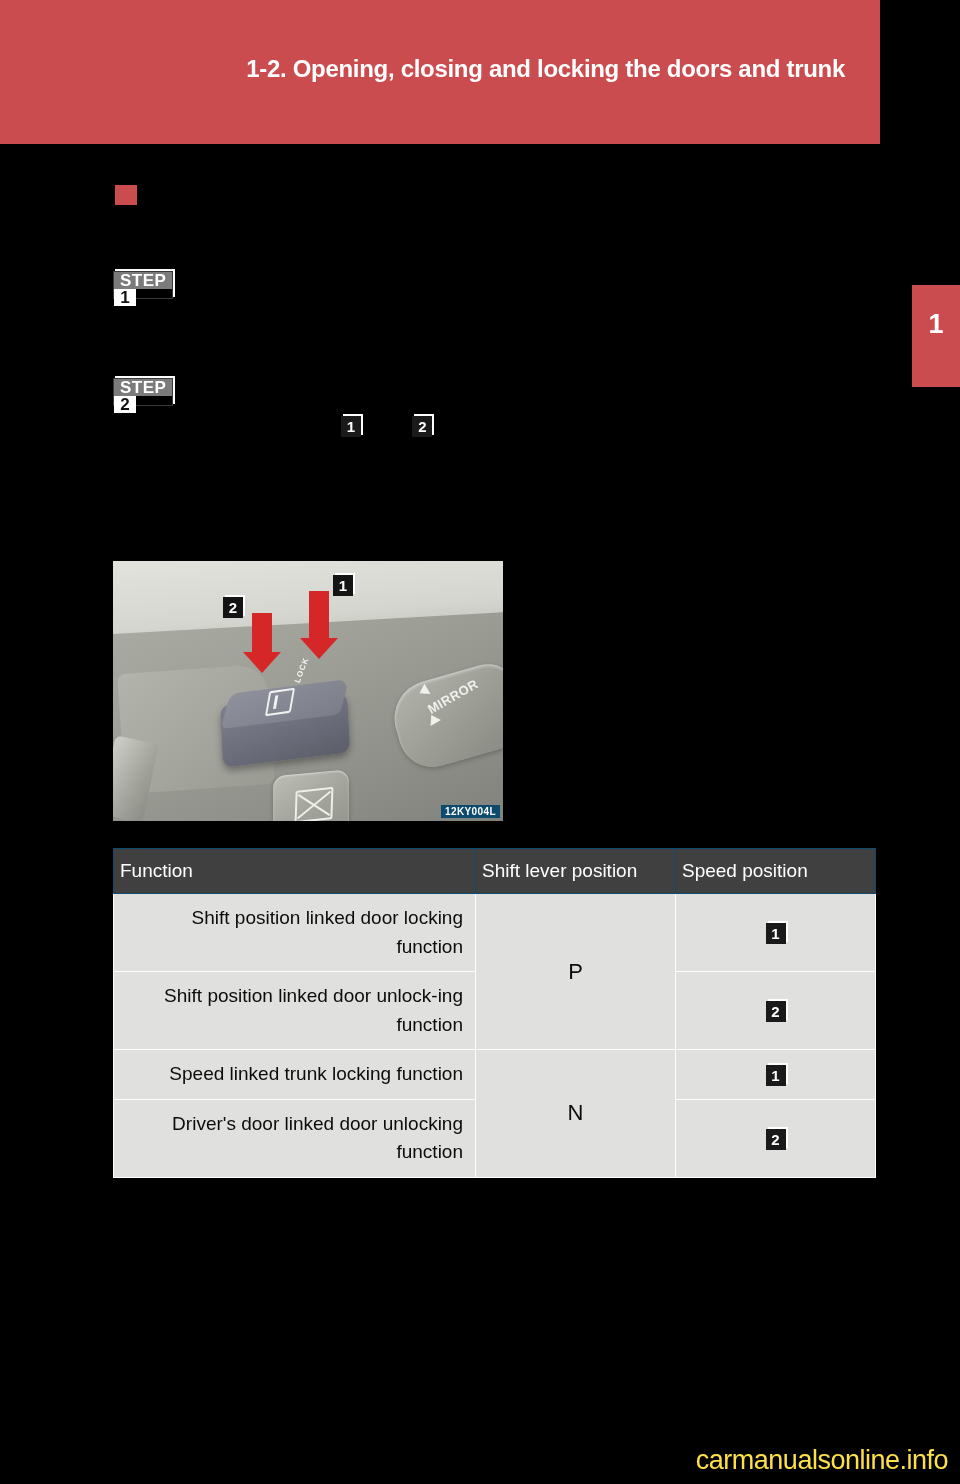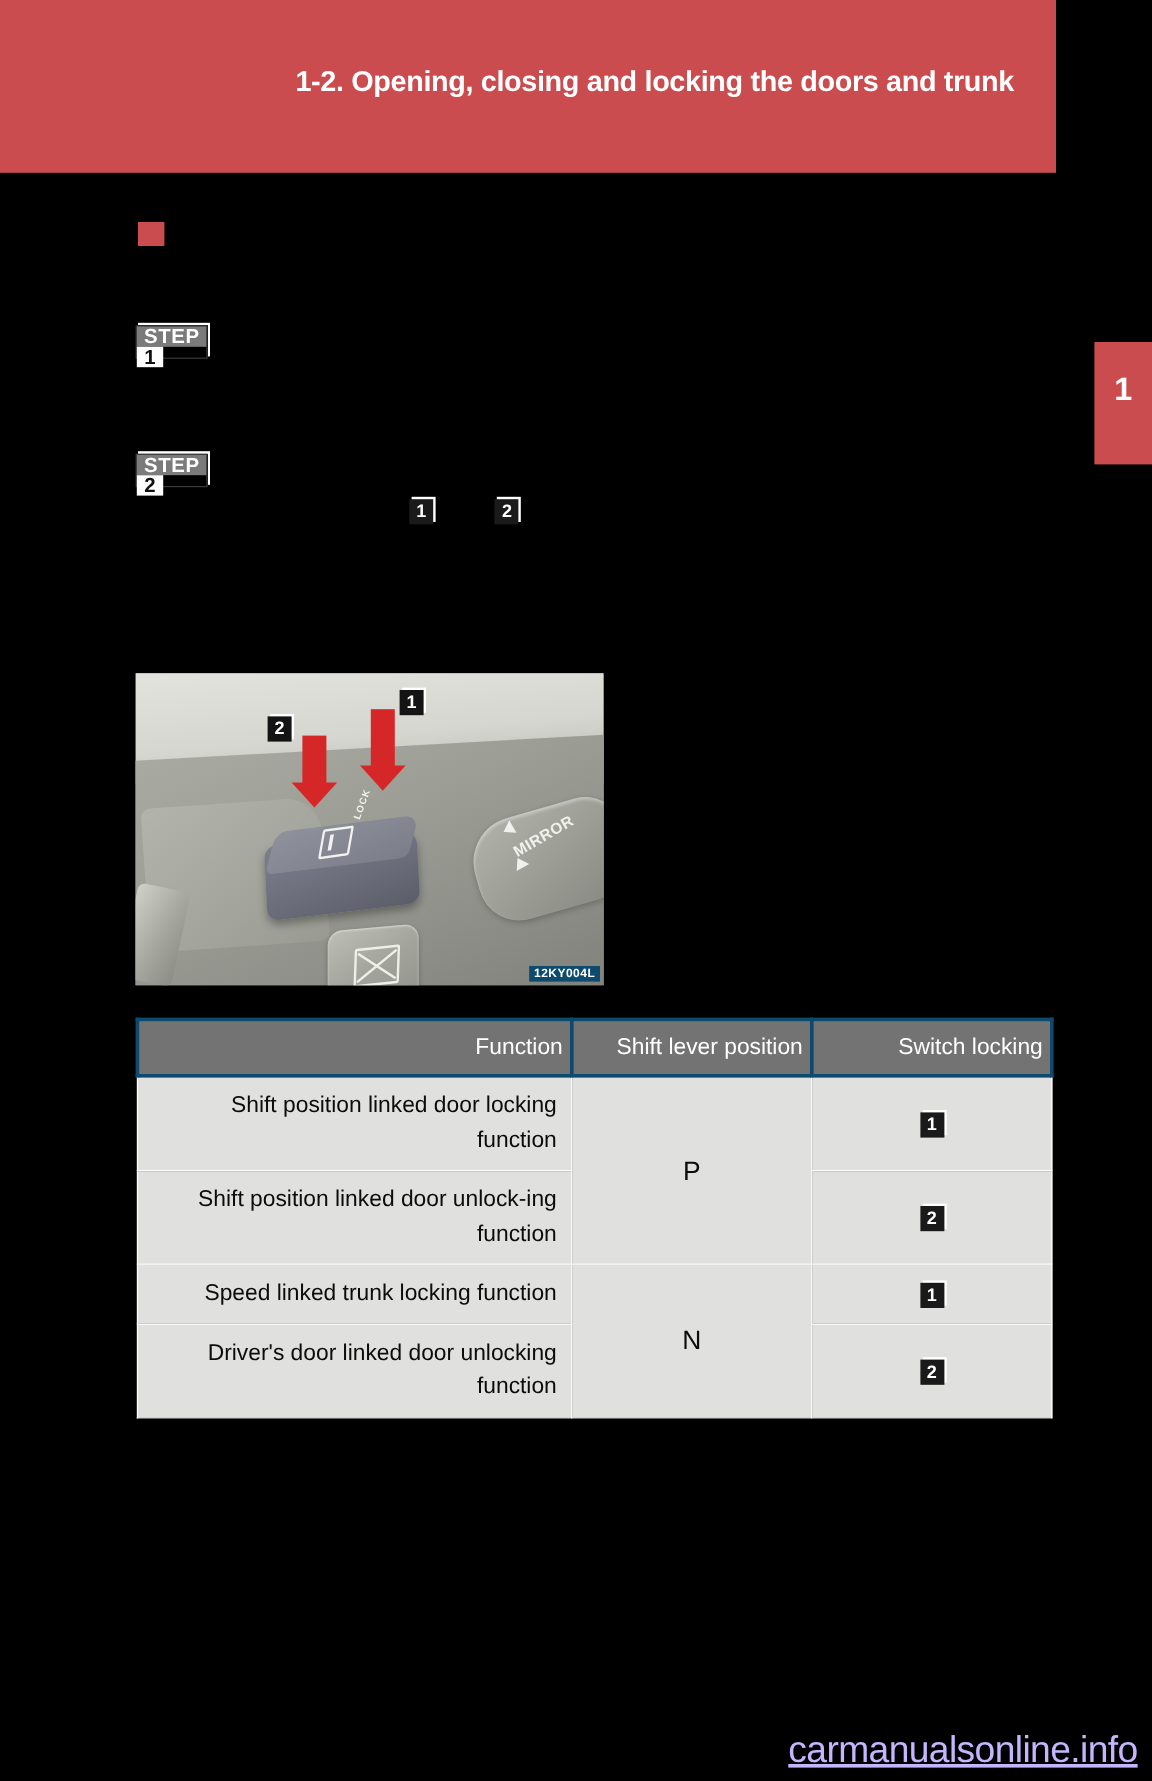--- a/index.html
+++ b/index.html
@@ -344,27 +344,27 @@
   
   .data-table {
     position: absolute;
     left: 113px;
     top: 848px;
     width: 762px;
     border-collapse: collapse;
     table-layout: fixed;
   }
   .data-table th {
-    background: #737373;
+    background: #404040;
     color: #ffffff;
     font-weight: normal;
     font-size: 19px;
     height: 44px;
-    text-align: right;
-    border: 3px solid #0c4a6e;
+    text-align: left;
+    border: 1px solid #0c4a6e;
     padding: 0 6px;
   }
   .data-table td {
     background: #e0e0de;
     color: #0c0c0c;
     font-size: 19px;
     border: 1px solid #ffffff;
     padding: 10px 12px;
     vertical-align: middle;
   }
@@ -378,25 +378,24 @@
   }
   .col-function { width: 362px; }
   .col-shift    { width: 200px; }
   .col-switch   { width: 200px; }
 
   
   .watermark {
     position: absolute;
     right: 12px;
     bottom: 8px;
-    color: #c4b5fd;
-    font-size: 31px;
+    color: #fde047;
+    font-size: 27px;
     letter-spacing: -0.5px;
     font-family: "Liberation Sans", sans-serif;
-    text-decoration: underline;
   }
 </style>
 </head>
 <body>
 
 <div class="header-banner">
   <div class="header-title">1-2. Opening, closing and locking the doors and trunk</div>
 </div>
 
 <div class="chapter-tab">
@@ -454,21 +453,21 @@
 <table class="data-table">
   <colgroup>
     <col class="col-function">
     <col class="col-shift">
     <col class="col-switch">
   </colgroup>
   <thead>
     <tr>
       <th>Function</th>
       <th>Shift lever position</th>
-      <th>Switch locking</th>
+      <th>Speed position</th>
     </tr>
   </thead>
   <tbody>
     <tr>
       <td class="func-cell">Shift position linked door locking function</td>
       <td class="center-cell" rowspan="2">P</td>
       <td class="center-cell">
         <span class="num-chip">1</span>
       </td>
     </tr>

